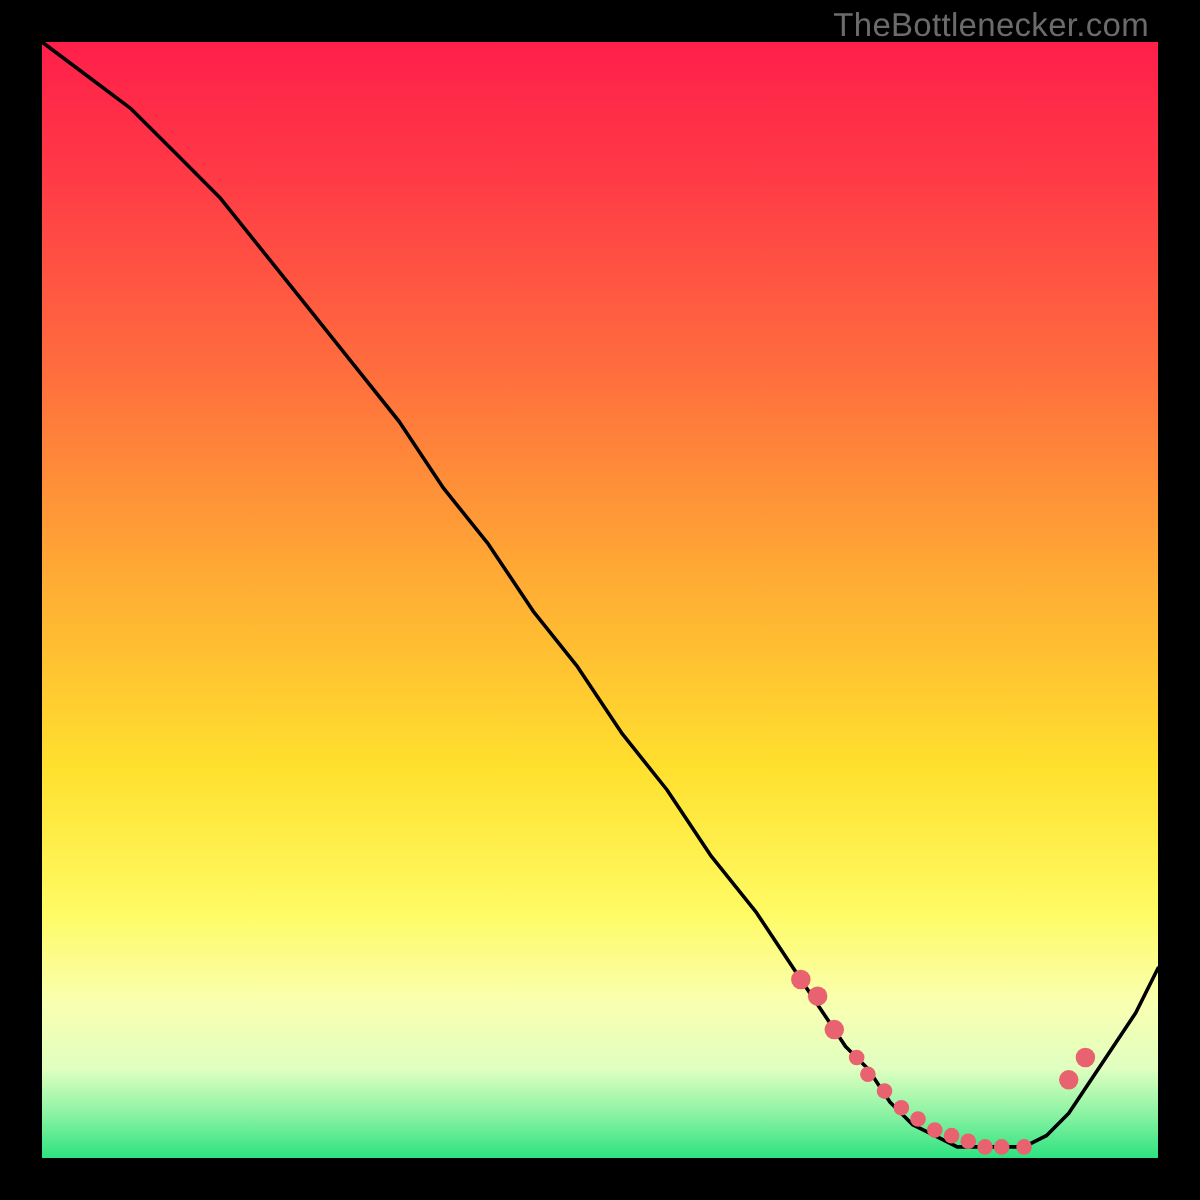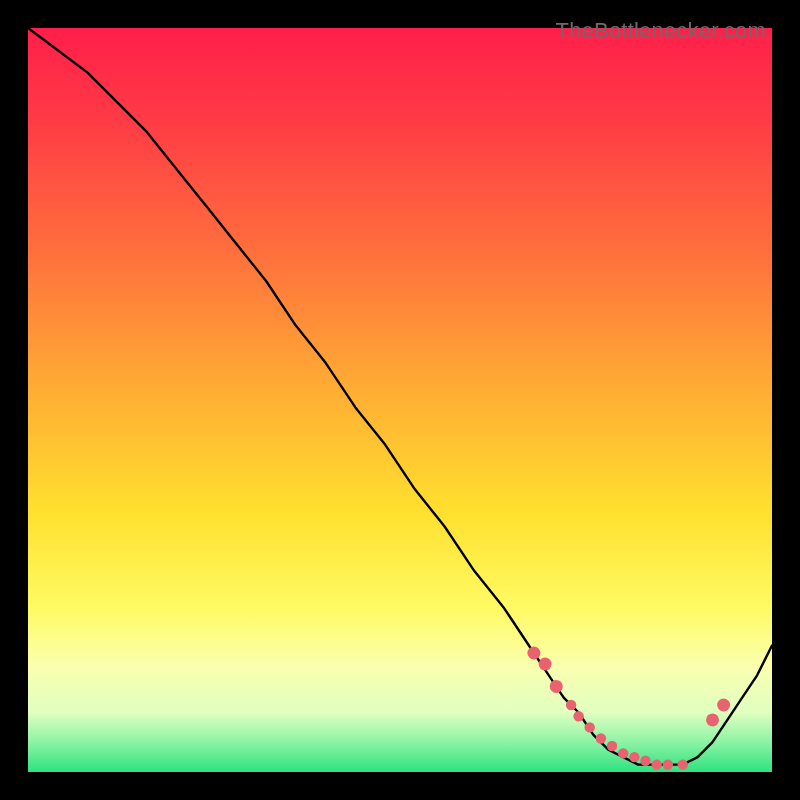--- a/index.html
+++ b/index.html
@@ -40,21 +40,20 @@
   }
   .watermark {
     position: absolute;
     top: 4px;
     right: 34px;
     color: #6b6b6b;
     font-size: 22px;
     letter-spacing: 0.2px;
     font-weight: 400;
     user-select: none;
-    margin-top: 14px;
   }
   svg.curve {
     position: absolute;
     left: 0;
     top: 0;
     width: 744px;
     height: 744px;
     overflow: visible;
   }
   .line {

